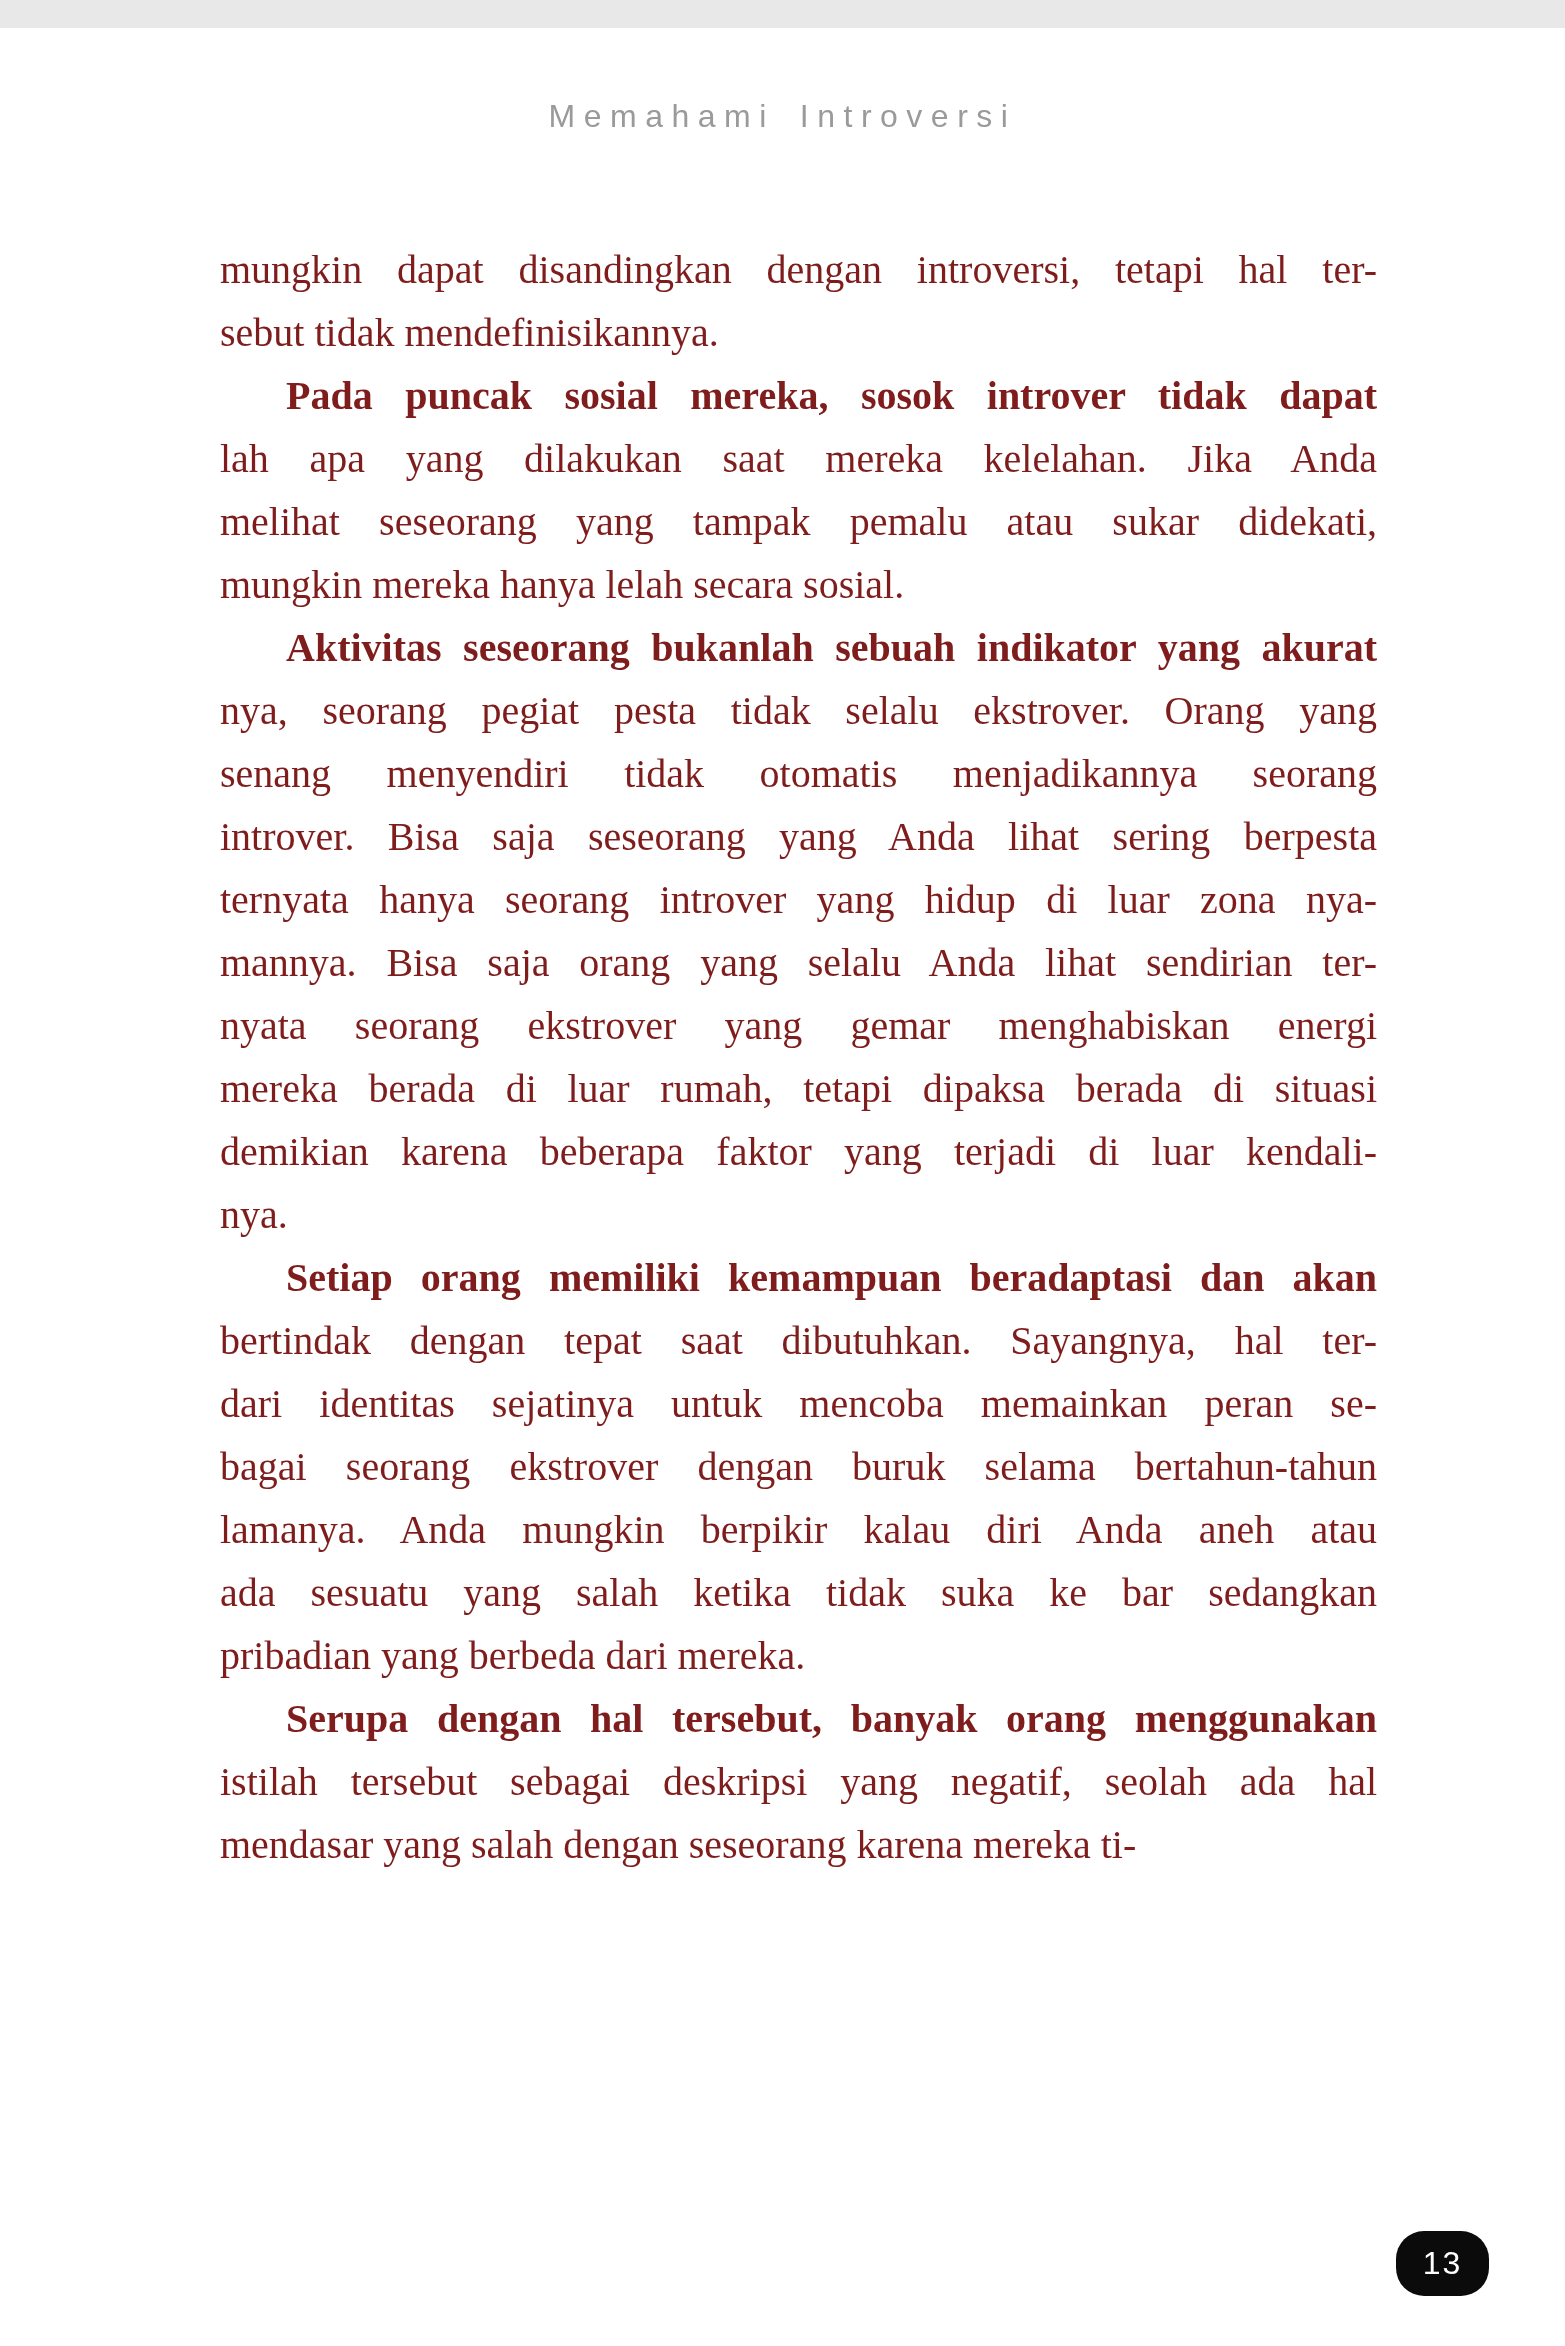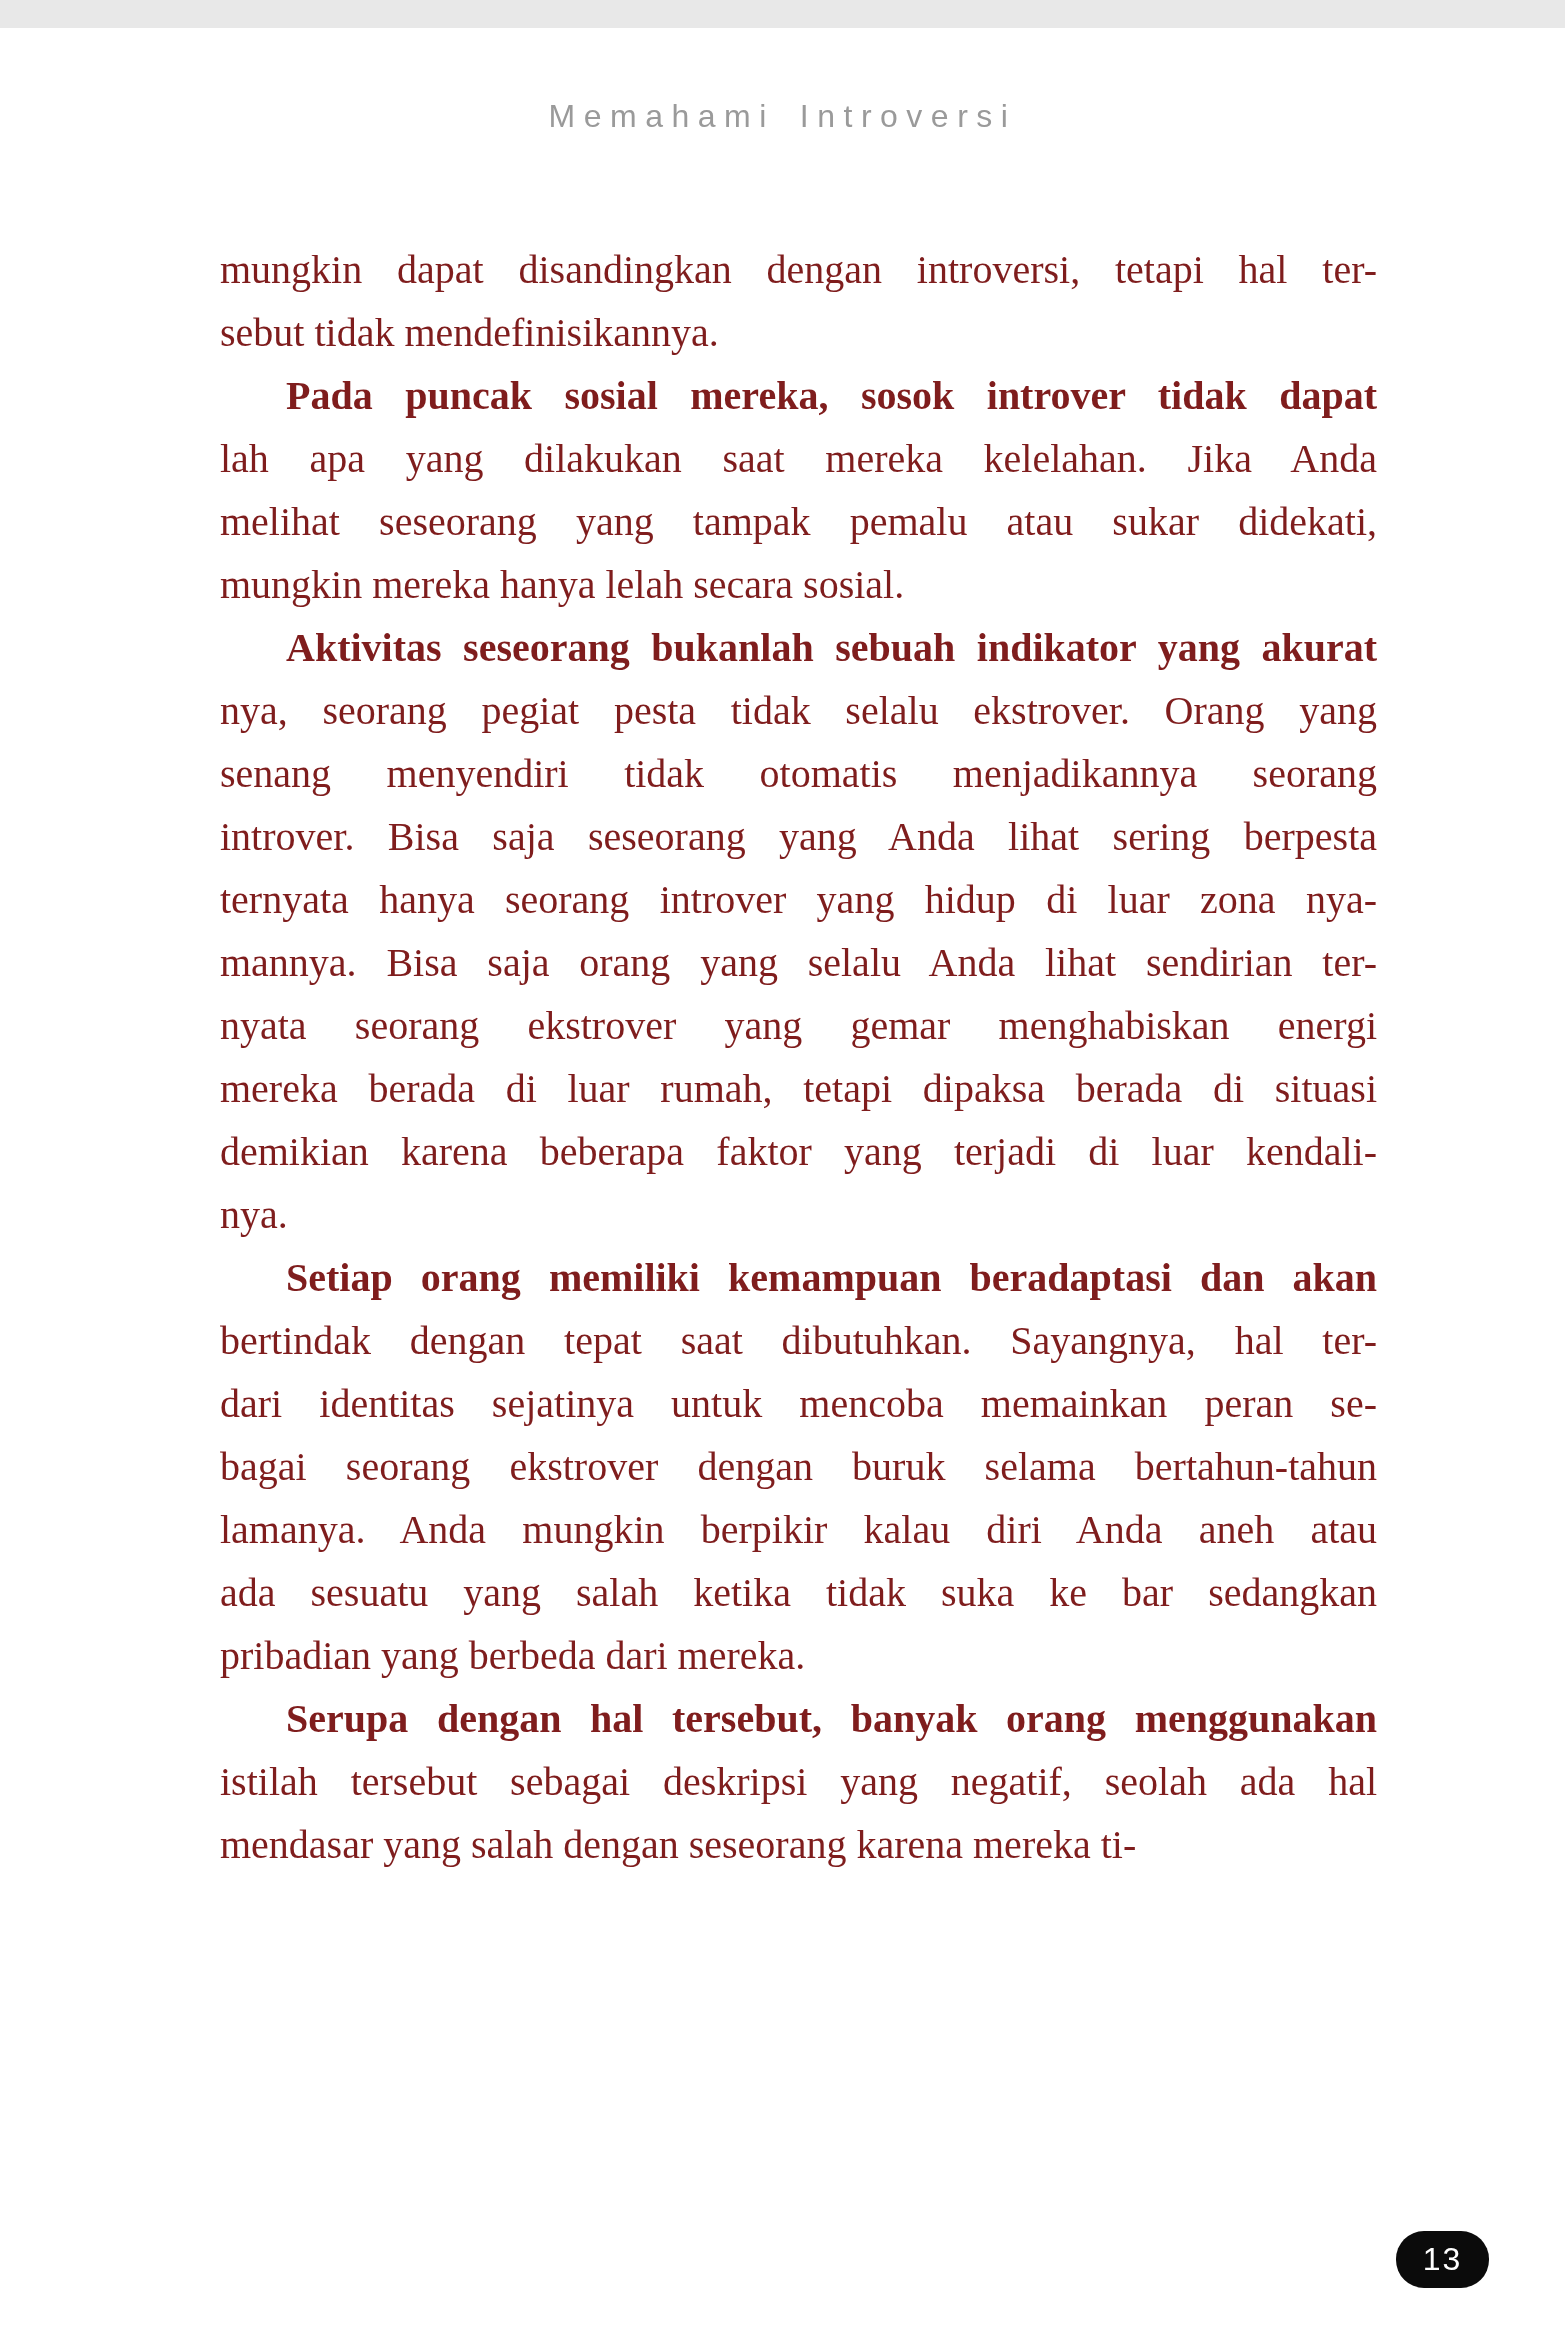--- a/index.html
+++ b/index.html
@@ -51,21 +51,21 @@
   }
   .body-text .line.indent {
     text-indent: 66px;
     font-weight: bold;
   }
   .page-number-badge {
     position: absolute;
     left: 1396px;
     top: 2203px;
     width: 93px;
-    height: 57px;
+    height: 65px;
     border-radius: 28px;
     background: #0b0b0b;
     display: flex;
     align-items: center;
     justify-content: center;
   }
   .page-number-badge span {
     color: #ffffff;
     font-family: "Liberation Sans", sans-serif;
     font-size: 32px;

